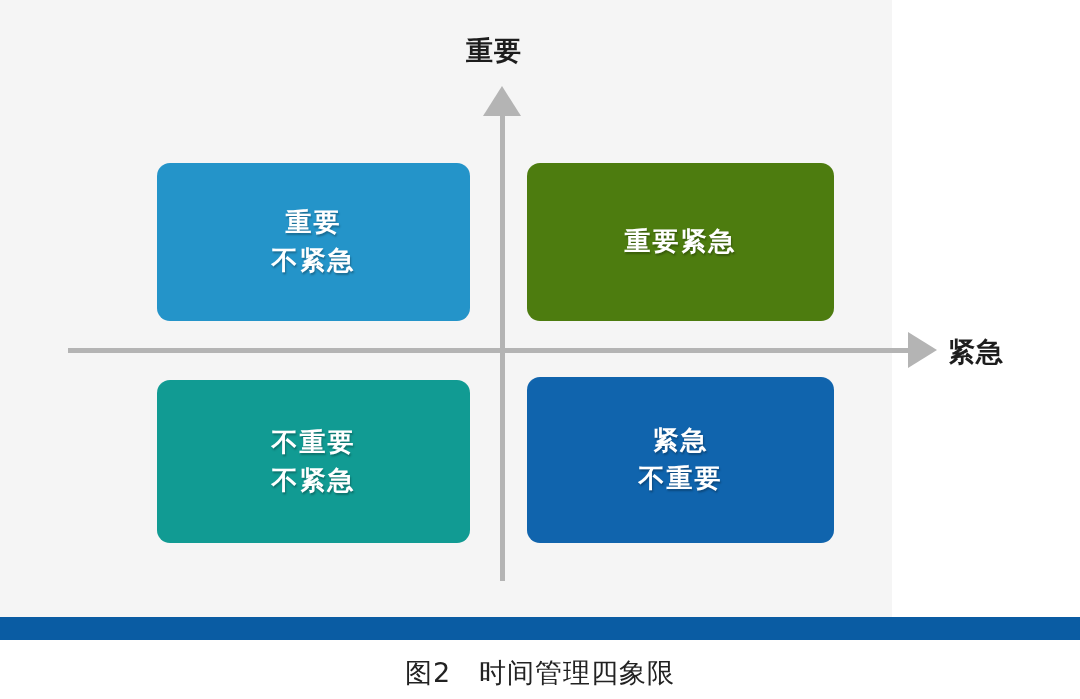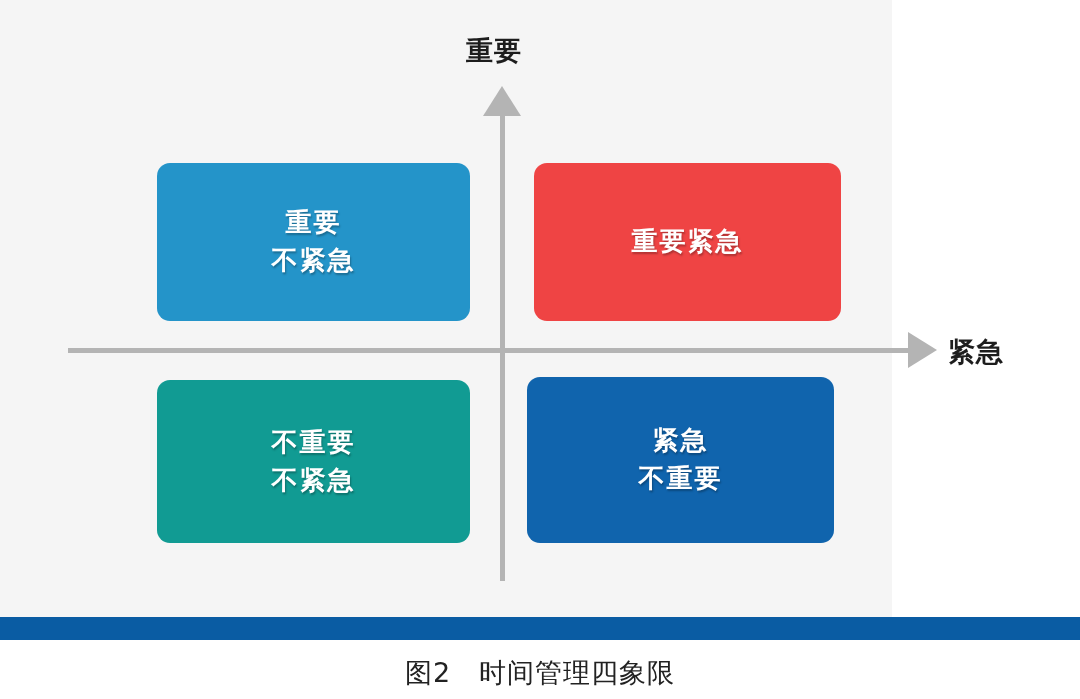--- a/index.html
+++ b/index.html
@@ -107,22 +107,21 @@
   }
 
   #quadrant-important-not-urgent {
     left: 157px;  top: 163px;  width: 313px; height: 158px;
     background: #2494c9;
   }
   #quadrant-important-not-urgent .q-side { background: #1b6f9a; }
 
   #quadrant-important-urgent {
     left: 527px;  top: 163px;  width: 307px; height: 158px;
-    background: #ef4444;
-    margin-left: 7px;
+    background: #4d7c0f;
   }
   #quadrant-important-urgent .q-side { background: #758205; }
 
   #quadrant-not-important-not-urgent {
     left: 157px;  top: 380px;  width: 313px; height: 163px;
     background: #119b93;
   }
   #quadrant-not-important-not-urgent .q-side { background: #0a736d; }
 
   #quadrant-urgent-not-important {

